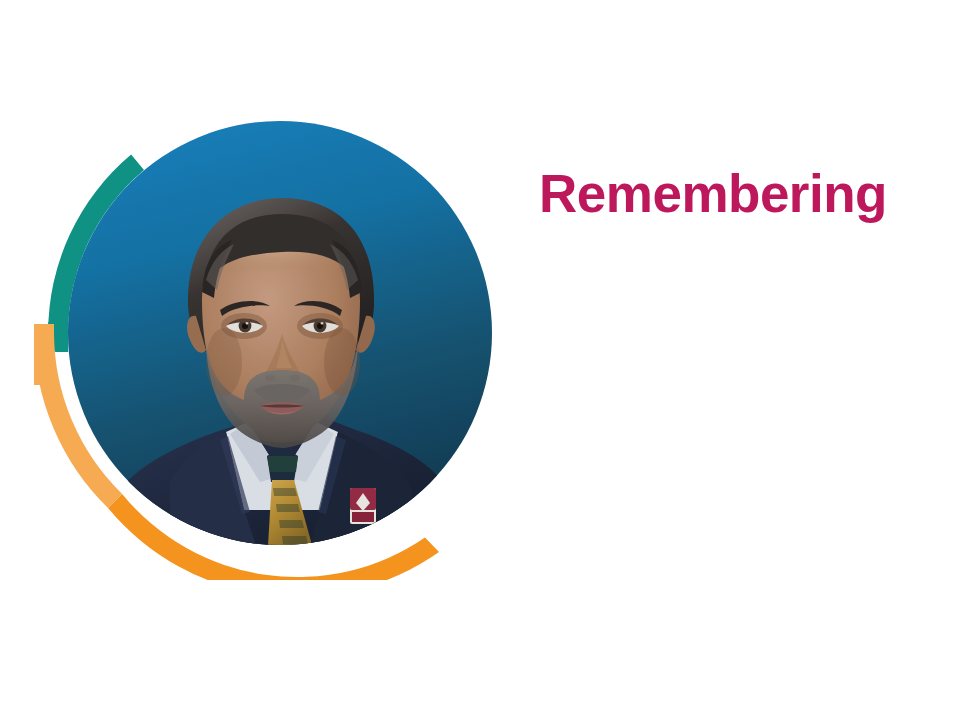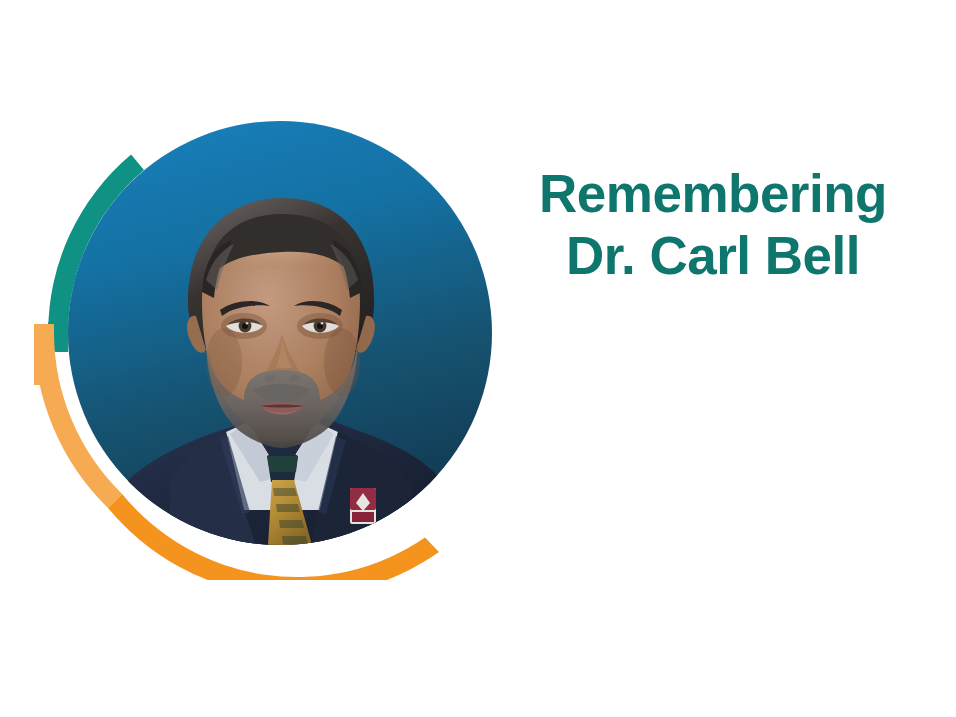--- a/index.html
+++ b/index.html
@@ -38,21 +38,21 @@
     width: 486px;
     text-align: center;
   }
   .title-line {
     display: block;
     font-family: "Liberation Sans", sans-serif;
     font-weight: bold;
     font-size: 53px;
     line-height: 62px;
     letter-spacing: -0.5px;
-    color: #0f766e;
+    color: #be185d;
     white-space: nowrap;
   }
 </style>
 </head>
 <body>
 
 <div id="stage">
 
   <div id="medallion">
     <svg width="490" height="470" viewBox="0 0 490 470" xmlns="http://www.w3.org/2000/svg">
@@ -264,16 +264,15 @@
         <ellipse cx="204" cy="252" rx="18" ry="34" fill="#7e5538" opacity="0.28"></ellipse>
         <ellipse cx="322" cy="252" rx="18" ry="34" fill="#7e5538" opacity="0.32"></ellipse>
 
         <rect x="48" y="11" width="424" height="424" fill="#0d3a52" opacity="0.06"></rect>
       </g>
     </svg>
   </div>
 
   <div id="title-block">
     <span class="title-line">Remembering</span>
-    <span class="title-line">Dr. Carl Bell</span>
   </div>
 
 </div>
 
 </body></html>

